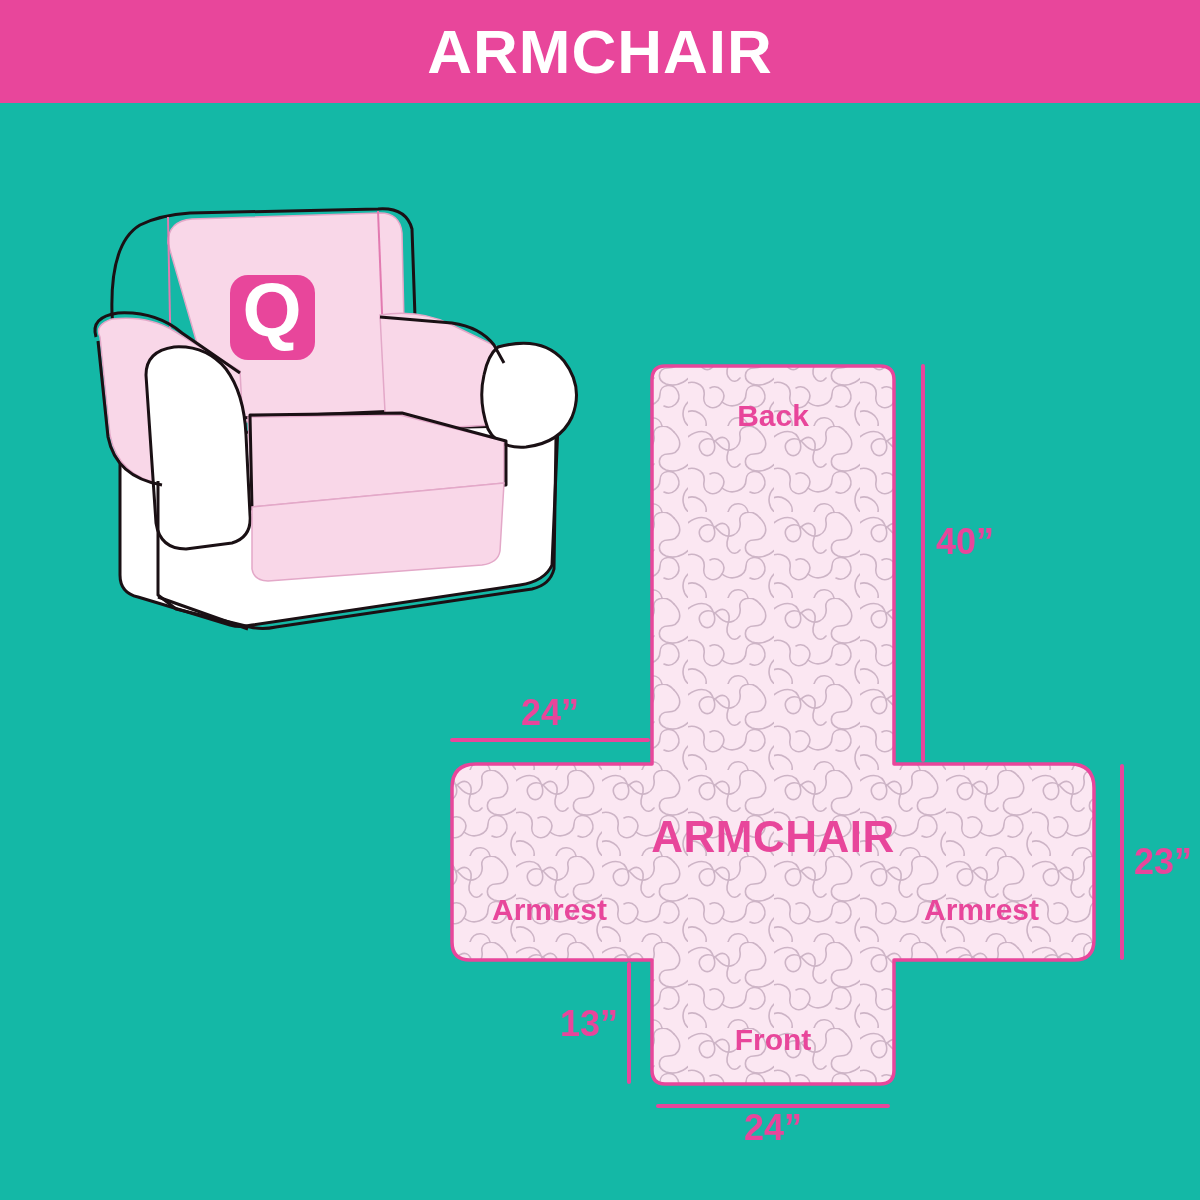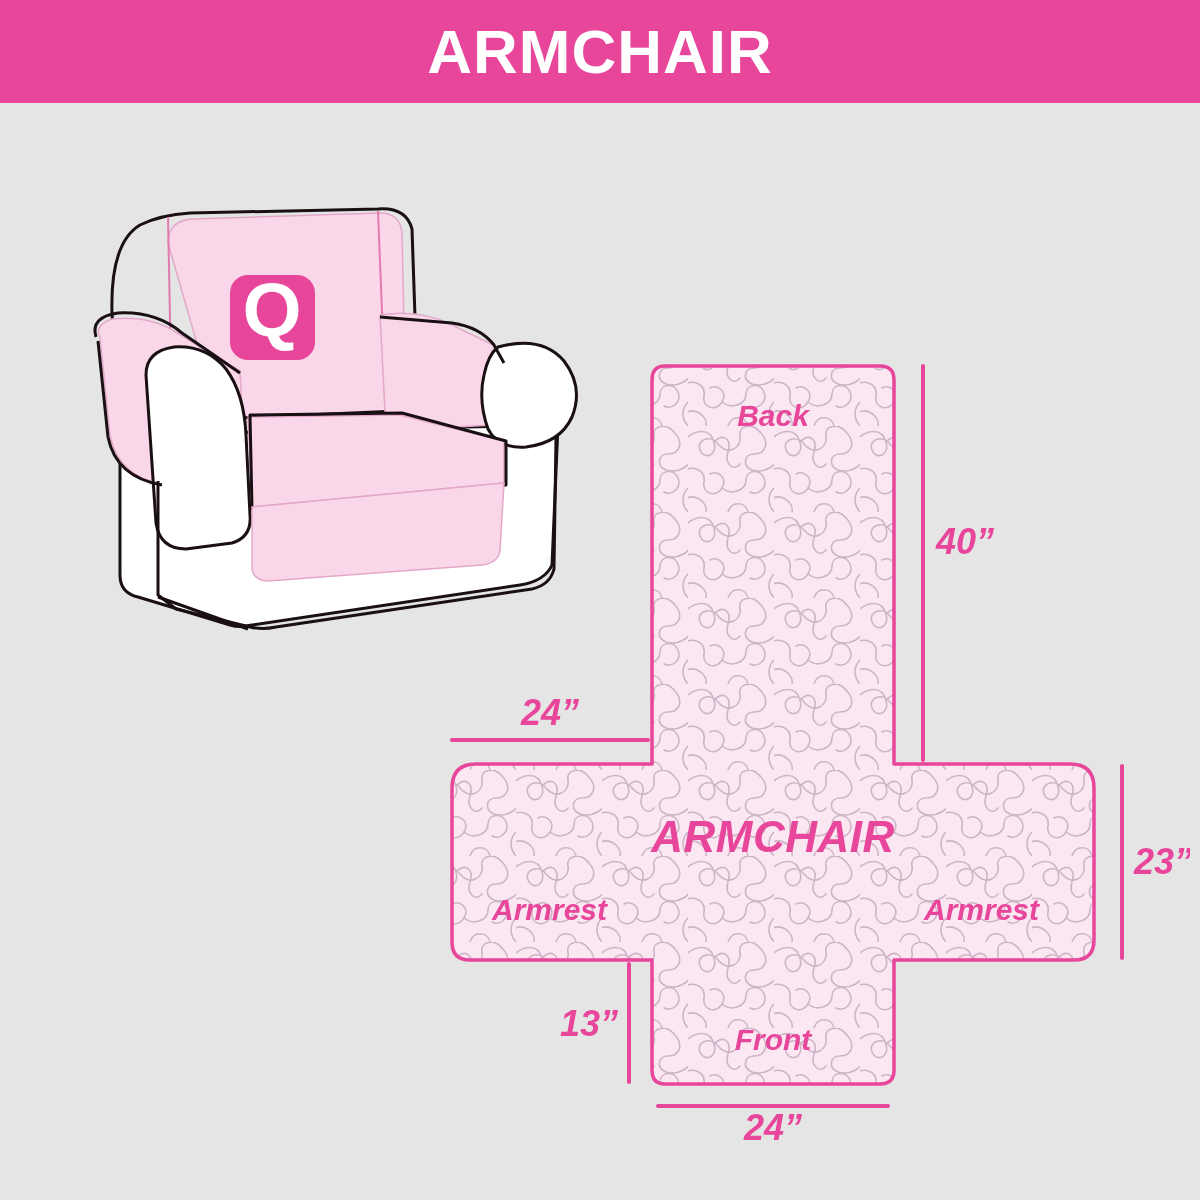--- a/index.html
+++ b/index.html
@@ -7,21 +7,21 @@
     margin: 0; padding: 0;
     width: 1200px; height: 1200px;
     background: #ffffff;
     font-family: "Liberation Sans", sans-serif;
     overflow: hidden;
   }
   #page {
     position: relative;
     width: 1200px;
     height: 1200px;
-    background: #e5e5e5;
+    background: #14b8a6;
   }
 
   
   #header-banner {
     position: absolute;
     left: 0; top: 0;
     width: 1200px;
     height: 103px;
     background: #e8469b;
     display: flex;
@@ -47,21 +47,20 @@
   }
   #chair-illustration svg { display: block; }
 
   
   #cover-diagram {
     position: absolute;
     left: 430px;
     top: 340px;
     width: 760px;
     height: 800px;
-    font-style: italic;
   }
   #cover-diagram svg { display: block; }
 
   .dim-label, .part-label {
     font-family: "Liberation Sans", sans-serif;
     font-weight: bold;
     fill: #e8469b;
   }
 </style>
 </head>

